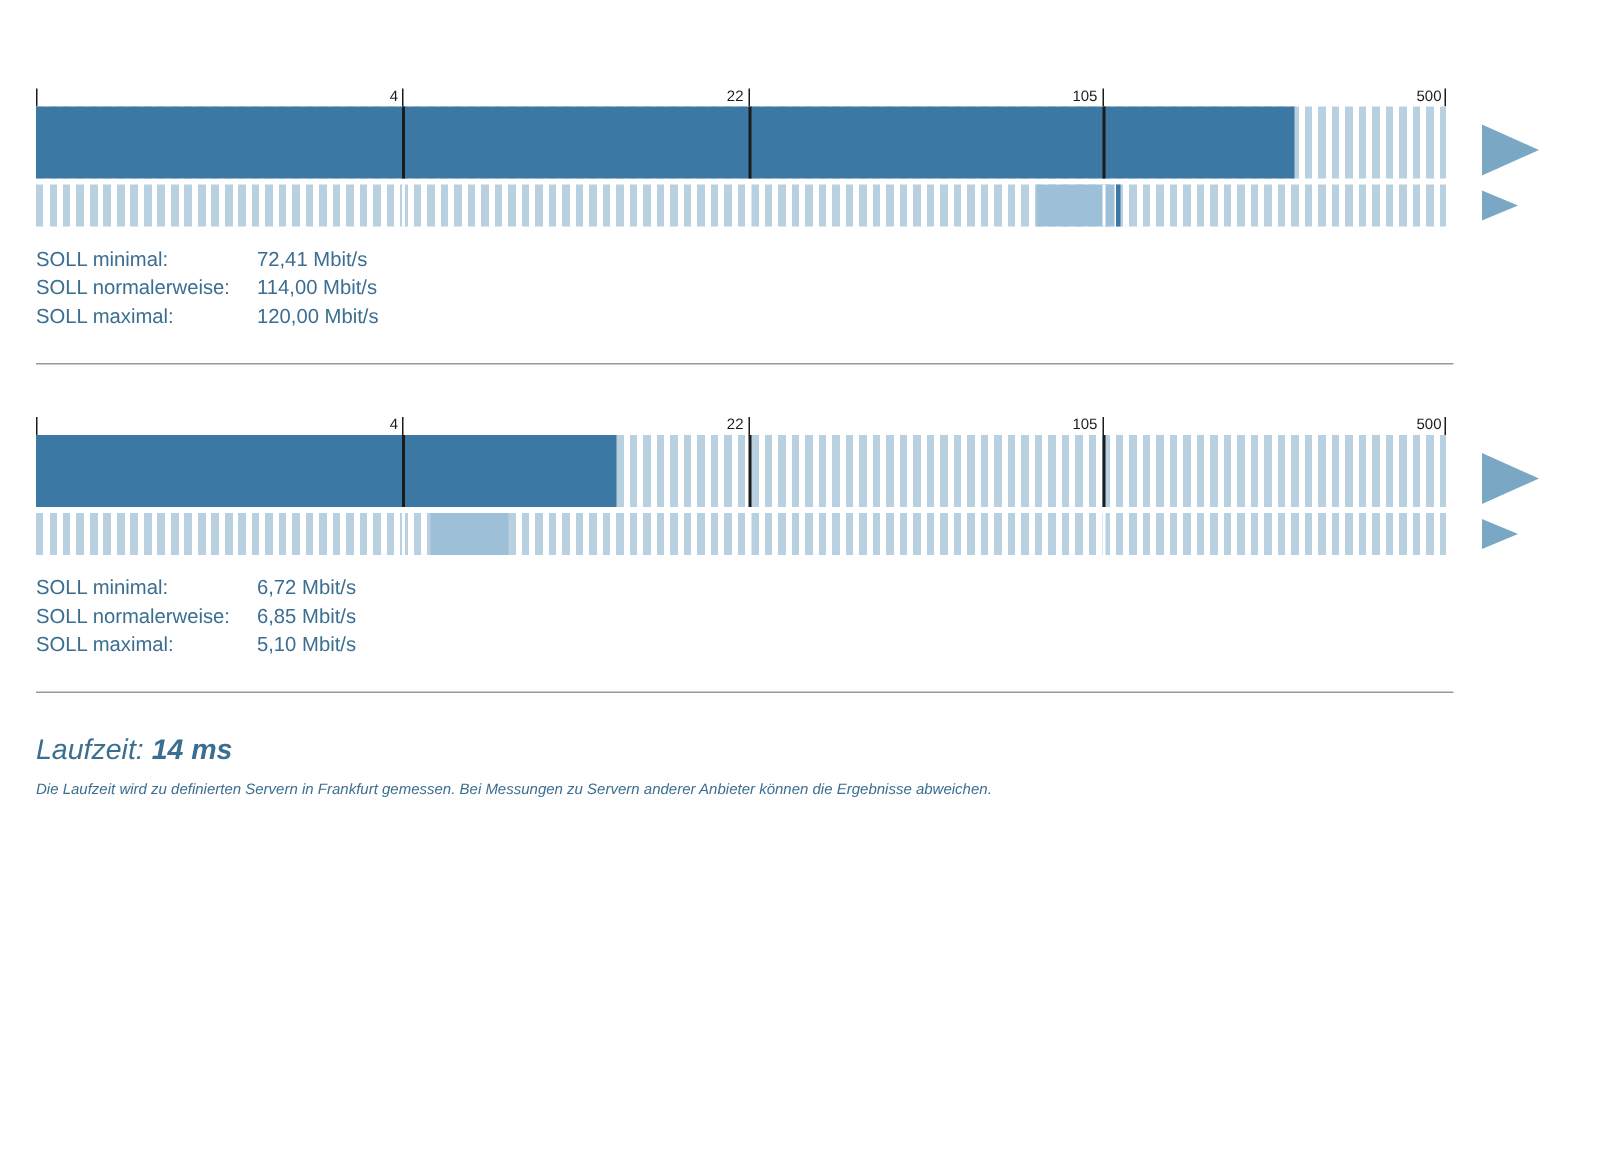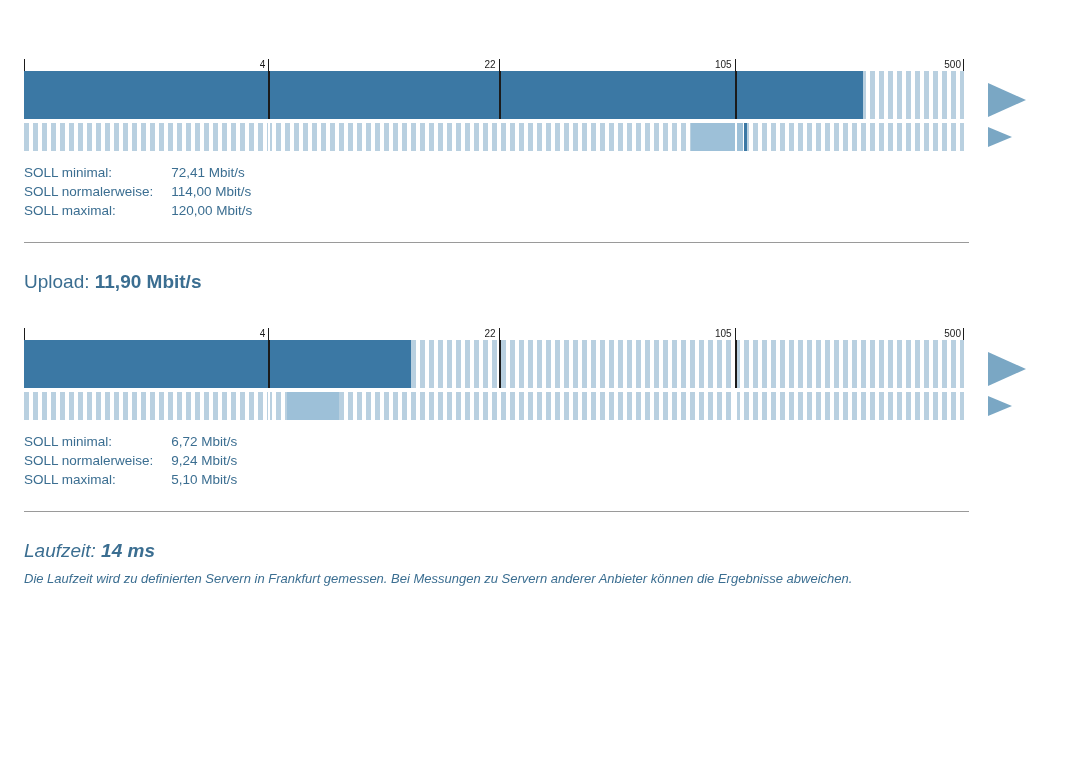--- a/index.html
+++ b/index.html
@@ -167,21 +167,21 @@
   table.soll-table td.lbl {
     padding-right: 18px;
   }
   hr.sep {
     border: 0;
     border-top: 1px solid #9a9a9a;
     margin: 22px 0 0 0;
     width: 945px;
   }
   .footnote {
-    font-size: 13px;
+    font-size: 10px;
     color: #3b6e91;
     margin-top: 9px;
   }
 </style>
 </head>
 <body>
 
 <div class="page">
 
 
@@ -234,24 +234,20 @@
           <td>120,00 Mbit/s</td>
         </tr>
       </tbody>
         </table>
     </div>
 
     <hr class="sep">
   </div>
 
   <div class="section" style="margin-top:28px;">
-    <div class="section-heading">
-      <span>Upload:</span>
-      <span class="value">11,90 Mbit/s</span>
-    </div>
 
     <div class="gauge" style="margin-top:28px;">
       <div class="scale-row">
         <div class="tick" style="left:0px;"></div>
         <div class="tick" style="left:26%;"></div>
         <div class="tick-label" style="left:26%;">4</div>
         <div class="tick" style="left:50.5%;"></div>
         <div class="tick-label" style="left:50.5%;">22</div>
         <div class="tick" style="left:75.6%;"></div>
         <div class="tick-label" style="left:75.6%;">105</div>
@@ -278,21 +274,21 @@
       </div>
 
       <table class="soll-table">
         <tbody>
             <tr>
           <td class="lbl">SOLL minimal:</td>
           <td>6,72 Mbit/s</td>
         </tr>
         <tr>
           <td class="lbl">SOLL normalerweise:</td>
-          <td>9,24 Mbit/s</td>
+          <td>6,85 Mbit/s</td>
         </tr>
         <tr>
           <td class="lbl">SOLL maximal:</td>
           <td>5,10 Mbit/s</td>
         </tr>
       </tbody>
         </table>
     </div>
 
     <hr class="sep">

